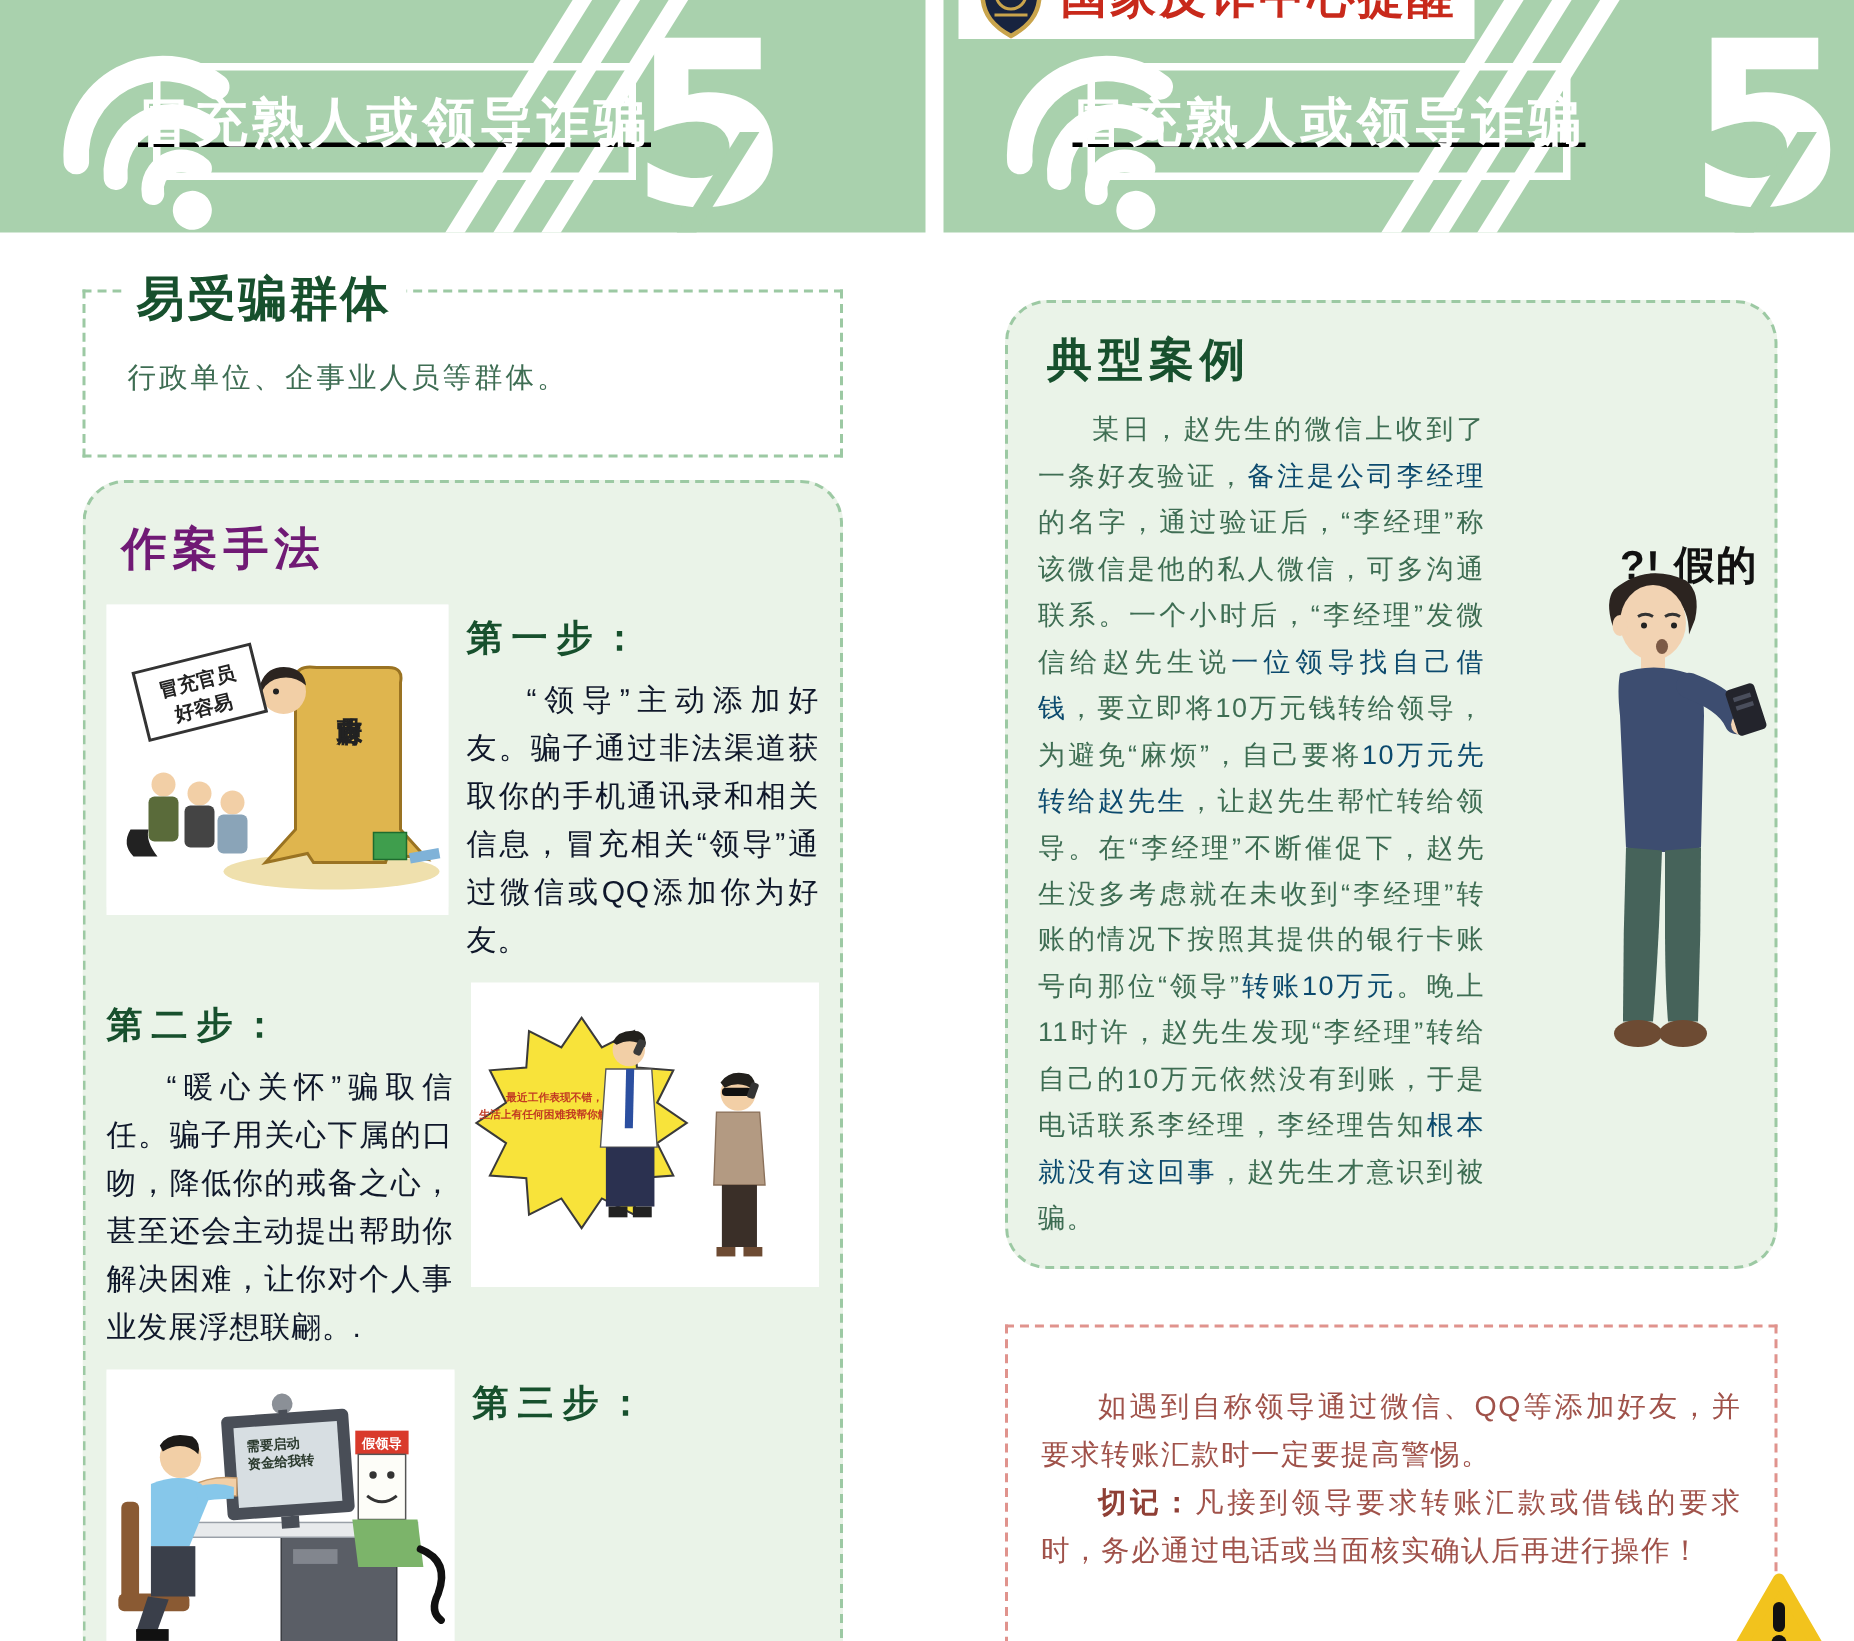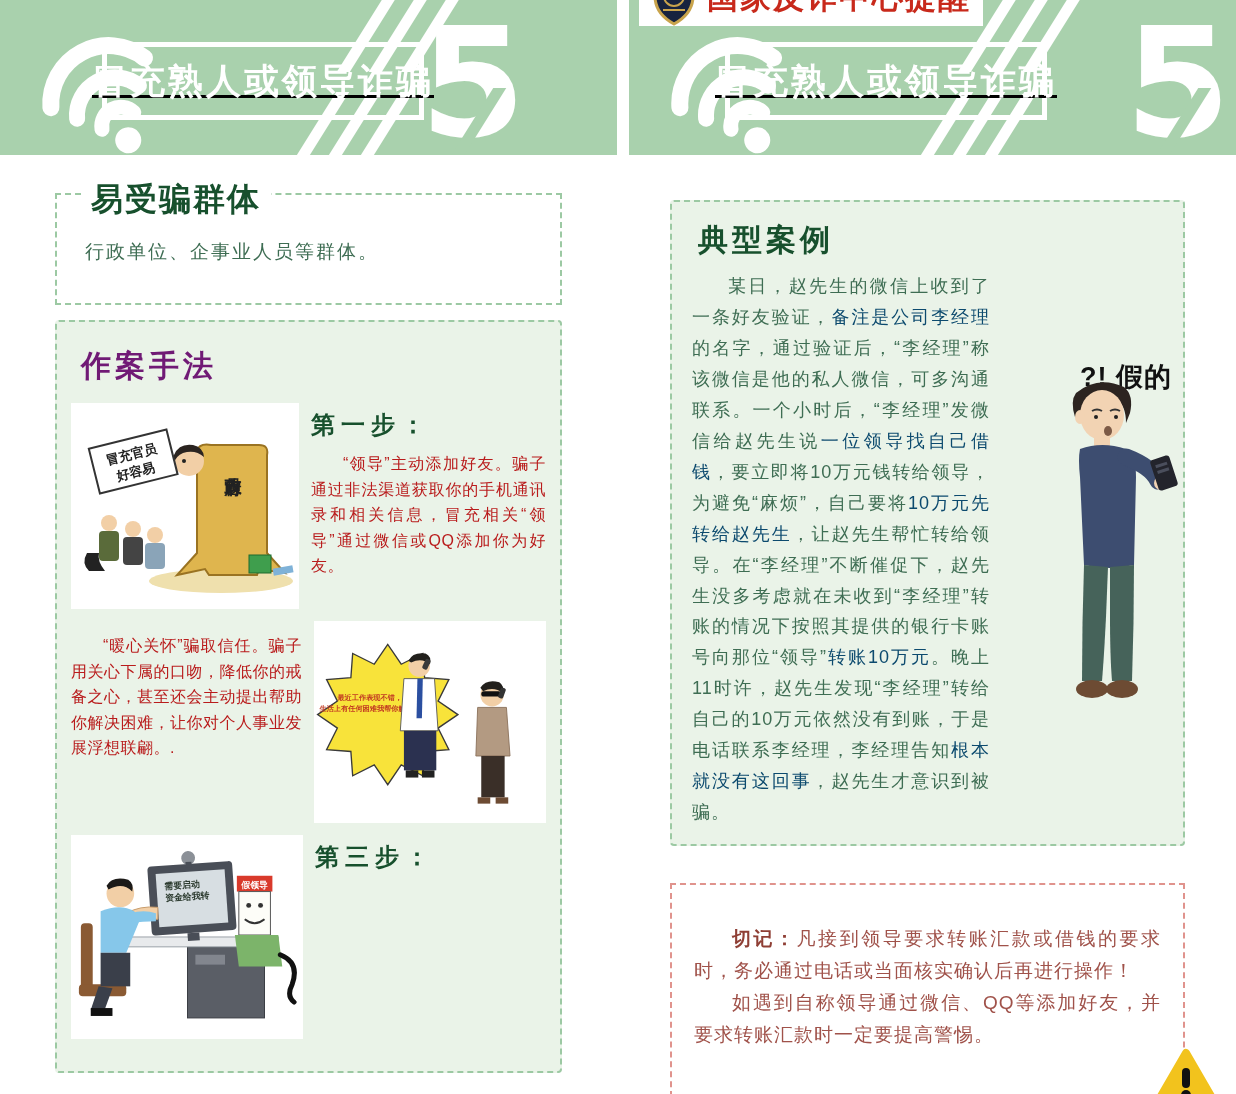--- a/index.html
+++ b/index.html
@@ -19,37 +19,37 @@
   .page.right .title-box { left:96px;  width:322px; }
   .title-box span { color:#fff; font-size:35px; font-weight:900; letter-spacing:3px; white-space:nowrap; }
   .page-number { position:absolute; top:8px; font-size:152px; line-height:1; font-weight:900; color:#fff; font-family:"DejaVu Sans", sans-serif; }
   .page.left  .page-number { left:420px; }
   .page.right .page-number { left:496px; }
   .slash { position:absolute; width:13px; height:100px; background:#fff; transform:skewX(-32deg); }
   .slash.green { background:#a9d1ad; z-index:3; }
 
   
   .dash-box { position:relative; background:#fff; border:2px dashed #9cc9a3; }
-  .panel { position:relative; background:#eaf3e8; border:2px dashed #9cc9a3; border-radius:4px; }
+  .panel { position:relative; background:#eaf3e8; border:2px dashed #9cc9a3; border-radius:28px; }
 
   .sec-title { color:#17502d; font-weight:900; }
 
   
   .vulnerable { width:507px; margin:38px 0 0 55px; min-height:112px; padding:44px 28px 18px; }
   .vulnerable .box-title { position:absolute; top:-17px; left:24px; background:#fff; padding:0 10px; font-size:32px; letter-spacing:2px; }
   .vulnerable p { font-size:19px; color:#3e6d53; letter-spacing:2px; }
 
   
   .methods { width:507px; margin:15px 0 0 55px; min-height:720px; padding:16px 14px 20px; }
   .methods h2 { font-size:30px; letter-spacing:4px; color:#701a75; margin:8px 0 16px 10px; font-weight:900; }
   .step { display:flex; gap:12px; margin-bottom:12px; align-items:flex-start; }
   .step figure { background:#fff; flex:0 0 auto; display:block; }
   .step .step-text { flex:1 1 auto; padding-top:6px; }
   .step h3 { font-size:24px; color:#17502d; letter-spacing:6px; font-weight:900; margin-bottom:10px; }
-  .step p { font-size:16px; color:#b91c1c; line-height:1.6; letter-spacing:0.5px; text-align:justify; text-indent:2em; }
+  .step p { font-size:20px; color:#0f172a; line-height:1.6; letter-spacing:0.5px; text-align:justify; text-indent:2em; }
 
   
   .case { width:515px; margin:45px 0 0 41px; min-height:585px; padding:14px 20px 16px; }
   .case h2 { font-size:30px; letter-spacing:4px; color:#17502d; font-weight:900; margin:4px 0 10px 6px; }
   .case-body { position:relative; min-height:532px; }
   .case-body > p { width:298px; font-size:18px; color:#3e6d53; line-height:1.72; letter-spacing:1px; text-align:justify; text-indent:2em; }
   .run-b { font-weight:400; color:#0c4a6e; }
   .fake-label { position:absolute; left:388px; top:88px; font-size:27px; font-weight:900; color:#111; letter-spacing:1px; white-space:nowrap; }
   .victim { position:absolute; left:348px; top:102px; }
 
@@ -128,20 +128,21 @@
           </svg>
         </figure>
         <div class="step-text">
           <h3>第一步：</h3>
           <p>“领导”主动添加好友。骗子通过非法渠道获取你的手机通讯录和相关信息，冒充相关“领导”通过微信或QQ添加你为好友。</p>
         </div>
       </div>
 
       <div class="step">
         <div class="step-text" style="padding-top:12px;">
+          <h3>第二步：</h3>
           <p>“暖心关怀”骗取信任。骗子用关心下属的口吻，降低你的戒备之心，甚至还会主动提出帮助你解决困难，让你对个人事业发展浮想联翩。.</p>
         </div>
         <figure>
           <svg width="232" height="198" viewBox="0 0 258 196">
             <rect width="258" height="196" fill="#fff"></rect>
             <polygon points="160,92 138,107 150,131 123,133 121,160 97,148 82,170 67,148 43,160 41,133 14,131 26,107 4,92 26,77 14,53 41,51 43,24 67,36 82,14 97,36 121,24 123,51 150,53 138,77" fill="#f8e33a" stroke="#3a3a3a" stroke-width="1.5"></polygon>
             <text x="62" y="76" font-size="8" fill="#c23a22" text-anchor="middle" font-weight="bold">最近工作表现不错，</text>
             <text x="62" y="88" font-size="8" fill="#c23a22" text-anchor="middle" font-weight="bold">生活上有任何困难我帮你解决！</text>
             <g>
               <circle cx="117" cy="38" r="12" fill="#f2cfa6"></circle>
@@ -269,22 +270,22 @@
     <div class="reminder">
       <div class="reminder-head">
         <svg class="badge" width="46" height="56" viewBox="0 0 46 56">
           <path d="M23 2 L42 8 L42 26 C42 40 34 48 23 54 C12 48 4 40 4 26 L4 8 Z" fill="#17233f" stroke="#c9a44c" stroke-width="3"></path>
           <circle cx="23" cy="26" r="10" fill="none" stroke="#c9a44c" stroke-width="2"></circle>
           <circle cx="23" cy="26" r="3.5" fill="#c9a44c"></circle>
           <path d="M12 40 L34 40" stroke="#c9a44c" stroke-width="2"></path>
         </svg>
         <span class="reminder-title">国家反诈中心提醒</span>
       </div>
+      <p>如遇到自称领导通过微信、QQ等添加好友，并要求转账汇款时一定要提高警惕。</p>
       <p><span class="run-b">切记：</span><span>凡接到领导要求转账汇款或借钱的要求时，务必通过电话或当面核实确认后再进行操作！</span></p>
-      <p>如遇到自称领导通过微信、QQ等添加好友，并要求转账汇款时一定要提高警惕。</p>
       <svg class="warn" width="68" height="62" viewBox="0 0 68 62">
         <path d="M34 5 L63 55 L5 55 Z" fill="#f2c31d" stroke="#f2c31d" stroke-width="8" stroke-linejoin="round"></path>
         <rect x="30" y="20" width="8" height="20" rx="4" fill="#111"></rect>
         <circle cx="34" cy="47" r="5" fill="#111"></circle>
       </svg>
     </div>
   </section>
 </div>
 
 </body></html>

